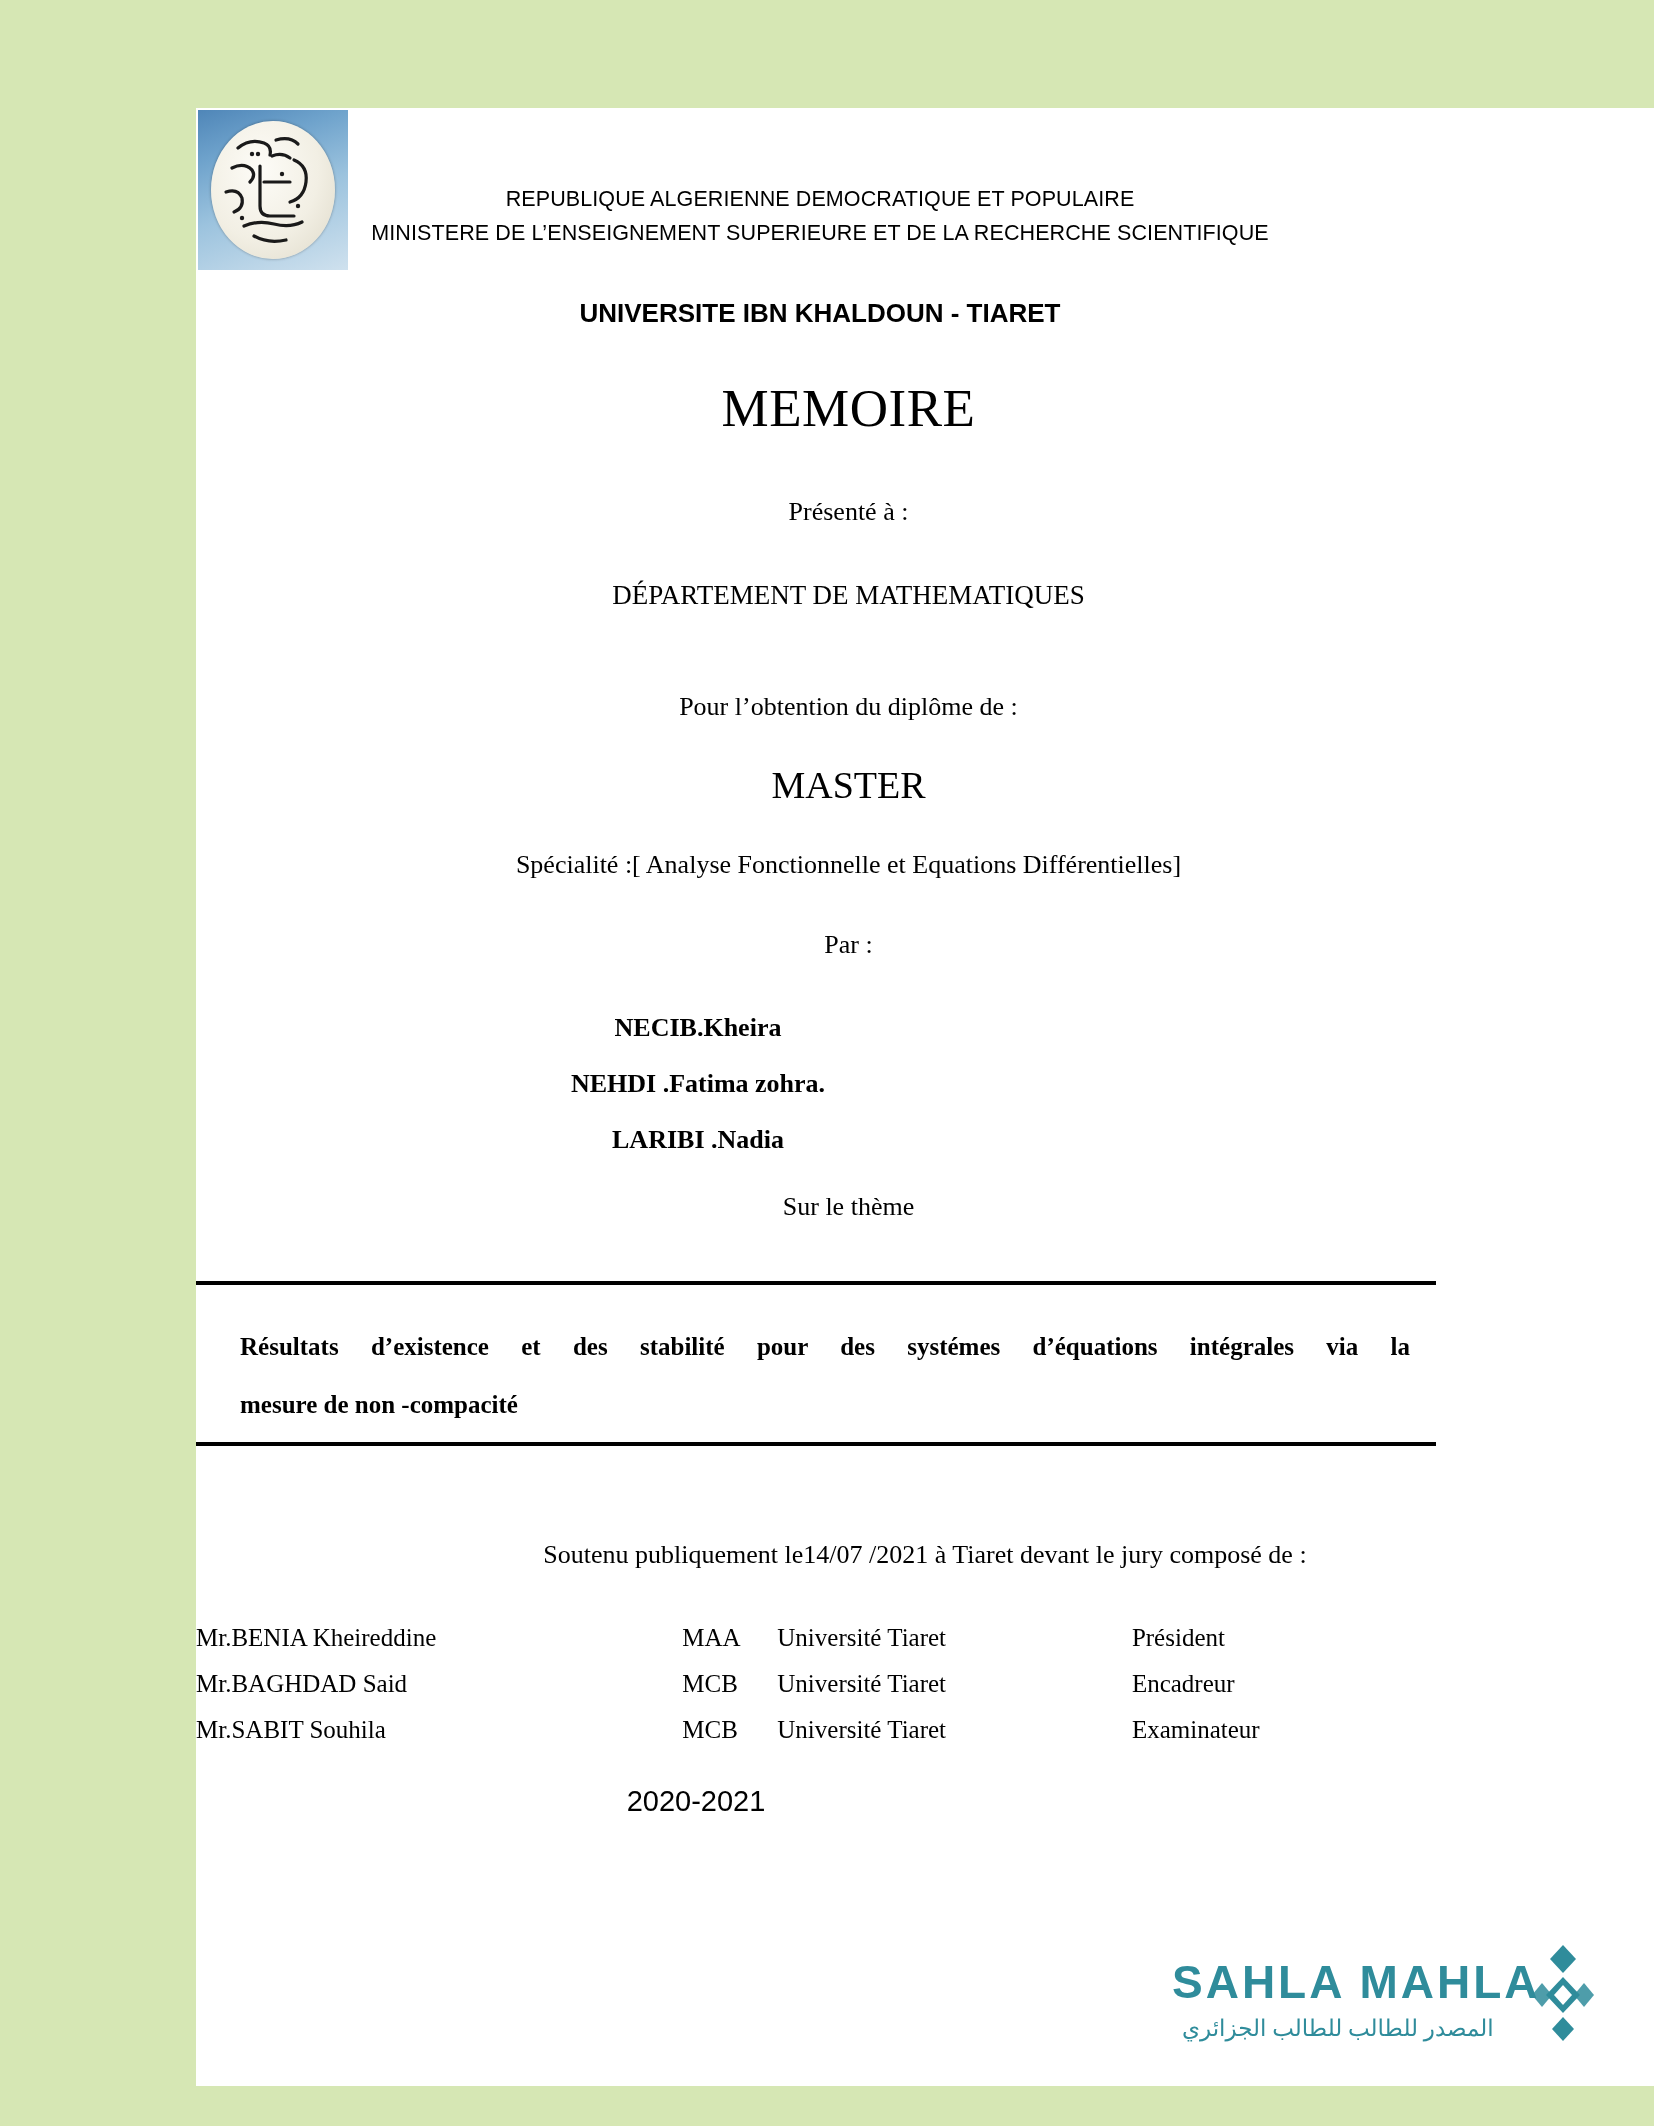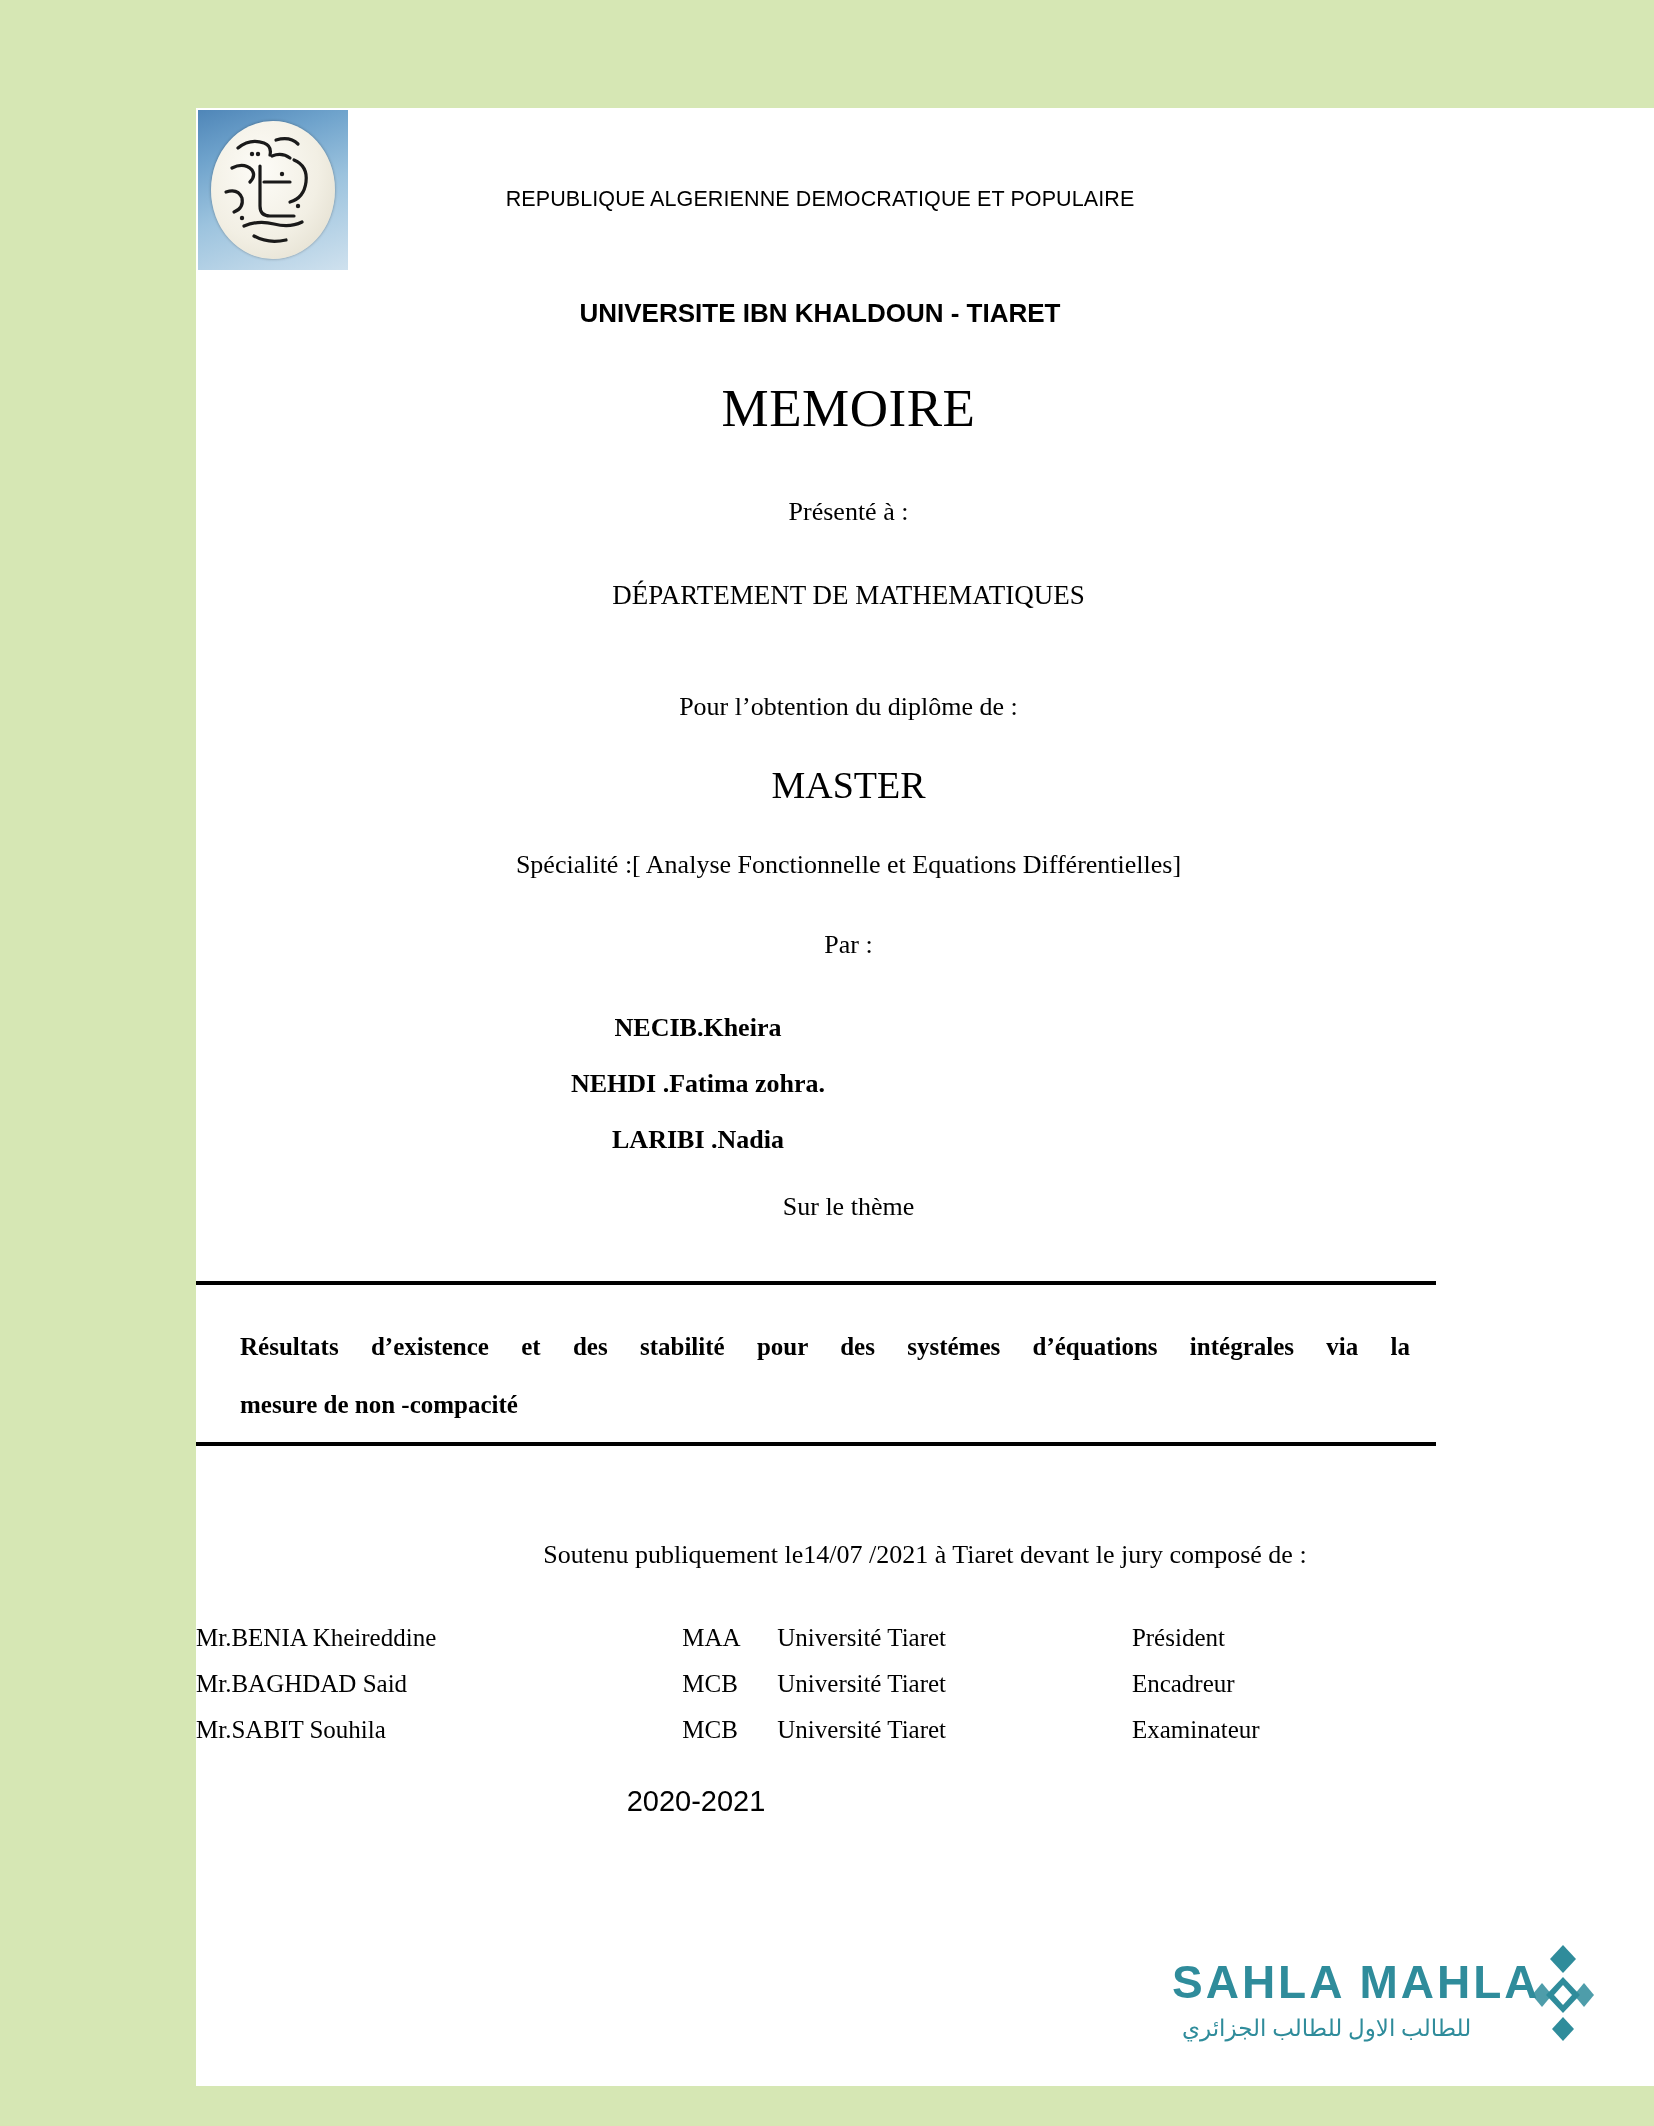--- a/index.html
+++ b/index.html
@@ -309,20 +309,21 @@
       <circle cx="60" cy="44" r="2.2"></circle>
       <circle cx="84" cy="64" r="2.2"></circle>
       <circle cx="44" cy="108" r="2.2"></circle>
       <circle cx="100" cy="96" r="2.2"></circle>
     </g>
   </svg>
 </div>
 
 <div id="ministry">
   <div class="l1">REPUBLIQUE ALGERIENNE DEMOCRATIQUE ET POPULAIRE</div>
+  <div class="l2">MINISTERE DE L’ENSEIGNEMENT SUPERIEURE ET DE LA RECHERCHE SCIENTIFIQUE</div>
 </div>
 
 <div id="university">UNIVERSITE IBN KHALDOUN - TIARET</div>
 
 <div class="ctext" id="memoire">MEMOIRE</div>
 
 <div class="ctext" id="presente">Présenté à :</div>
 
 <div class="ctext" id="faculty">
   <div>DÉPARTEMENT DE MATHEMATIQUES</div>
@@ -373,21 +374,21 @@
       <td class="c-univ">Université Tiaret</td>
       <td class="c-role">Examinateur</td>
     </tr>
   </tbody>
 </table>
 
 <div id="year">2020-2021</div>
 
 <div id="watermark">
   <div class="wm-text">SAHLA MAHLA</div>
-  <div class="wm-sub">للطالب الاول للطالب الجزائري</div>
+  <div class="wm-sub">المصدر للطالب للطالب الجزائري</div>
   <svg class="wm-mark" viewBox="0 0 78 104">
     <g fill="#2f8c9b">
       <path d="M39 2 L52 16 L39 30 L26 16 Z"></path>
       <path d="M39 34 L56 52 L39 70 L22 52 Z"></path>
       <path d="M39 74 L50 86 L39 98 L28 86 Z"></path>
       <path d="M60 40 L70 52 L60 64 L50 52 Z" opacity=".85"></path>
       <path d="M18 40 L28 52 L18 64 L8 52 Z" opacity=".85"></path>
     </g>
     <g fill="#ffffff">
       <path d="M39 42 L48 52 L39 62 L30 52 Z"></path>

